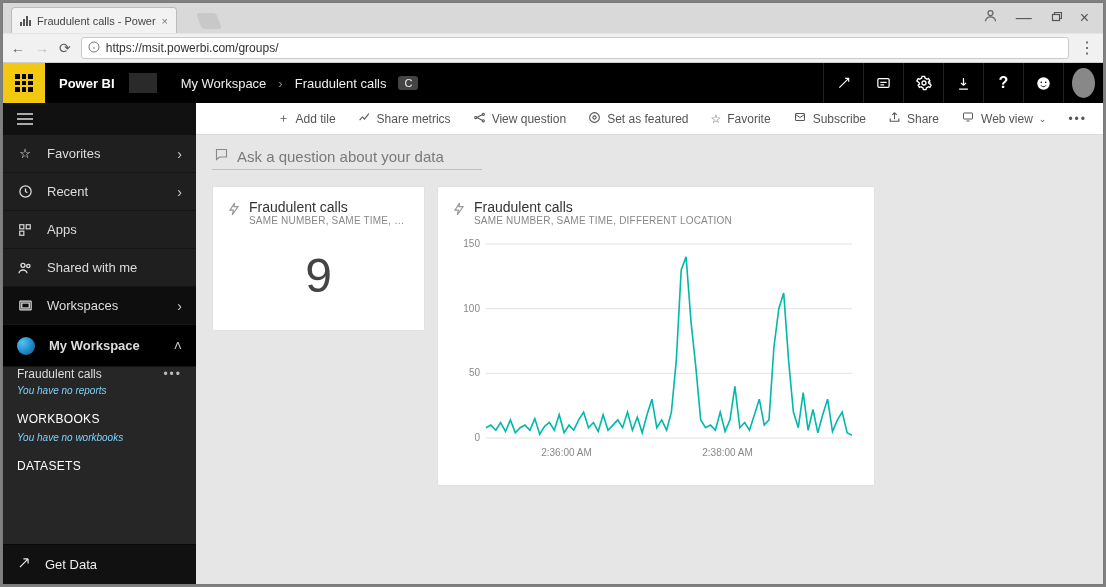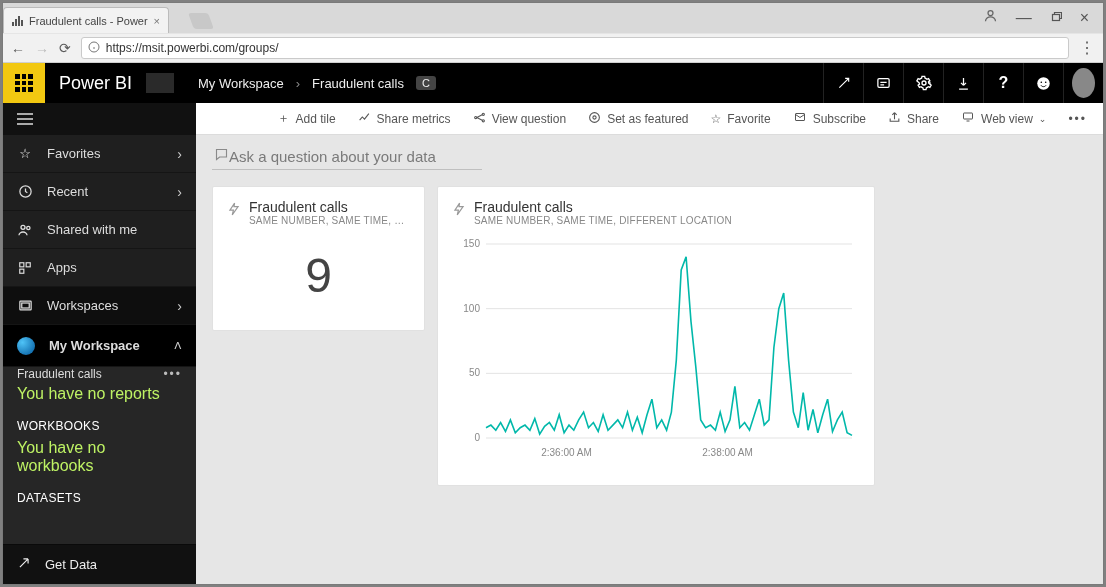--- a/index.html
+++ b/index.html
@@ -28,20 +28,21 @@
     width: 100%; height: 100%;
     display: flex; flex-direction: column;
     border: 1px solid #7A7A7A;
   }
   
   .chrome-tabstrip {
     height: 30px;
     background: #D9D9D9;
     display: flex;
     align-items: flex-end;
+    padding-left: 8px;
     gap: 16px;
   }
   .chrome-tab {
     height: 26px;
     background: #F2F2F2;
     border: 1px solid #BBB;
     border-bottom: none;
     border-radius: 4px 4px 0 0;
     display: flex; align-items: center;
     padding: 0 8px;
@@ -99,21 +100,21 @@
   }
   .waffle {
     width:42px; background:var(--yellow);
     display:flex;align-items:center;justify-content:center;
   }
   .waffle-grid {
     width:18px;height:18px;
     display:grid;grid-template-columns:repeat(3,1fr);grid-template-rows:repeat(3,1fr);gap:2px;
   }
   .waffle-grid div{background:#000;}
-  .brand { display:flex;align-items:center;padding:12px 14px;font-size:18px;font-weight:400;}
+  .brand { display:flex;align-items:center;padding:12px 14px;font-size:13px;font-weight:700;}
   .tenant-pic { width:28px;height:20px;background:#2A2A2A;margin-right:12px;}
   .crumbs { display:flex;align-items:center;font-size:13px;gap:12px;color:#eee;flex:1;}
   .crumbs .sep{color:#888;}
   .badge { background:#444;border-radius:3px;padding:1px 6px;font-size:11px;}
   .pbi-top-actions{display:flex;align-items:stretch;}
   .pbi-top-actions .tbtn{
     width:40px;display:flex;align-items:center;justify-content:center;
     border-left:1px solid #222;color:#fff;
   }
   .avatar{width:30px;height:30px;border-radius:50%;background:#888;margin:5px 8px;}
@@ -144,40 +145,40 @@
     color:#ccc;
     letter-spacing:.3px;
   }
   .sb-sub .hl{color:#fff;font-size:12px;}
   .sb-subline{
     padding:0 14px 4px;
     font-size:12px; color:#ddd;
     display:flex;align-items:center;
   }
   .sb-subline .dots{margin-left:auto;color:#bbb;letter-spacing:2px;}
-  .sb-muted{ color:#bef264;font-size:16px;padding:0 14px 2px;}
+  .sb-muted{ font-style:italic;color:#7dd3fc;font-size:10px;padding:0 14px 2px;}
   .sb-footer{
     margin-top:auto;height:40px;border-top:1px solid #0A0A0A;
     background:#111;display:flex;align-items:center;padding:0 14px;gap:14px;
     font-size:13px;color:#eee;
   }
   
   .workspace{ flex:1; display:flex;flex-direction:column;background:var(--canvas-bg);}
   .ws-toolbar{
     height:32px;background:#fff;border-bottom:1px solid #DCDCDC;
     display:flex;align-items:center;justify-content:flex-end;
     gap:22px;padding:0 16px;
     color:#555;font-size:12px;
   }
   .ws-toolbar .titem{display:flex;align-items:center;gap:6px;cursor:pointer;}
   .ws-qna{
     padding:10px 16px 8px;
   }
   .qna-box{
-    display:inline-flex;align-items:center;
+    display:inline-flex;align-items:center;gap:8px;
     border-bottom:1px solid #BFBFBF;padding:2px 2px 4px;
     color:#7A7A7A;font-size:15px;width:270px;
   }
   .tiles{ padding:8px 16px; display:flex; gap:12px; align-items:flex-start;}
   .tile{
     background:#fff;border:1px solid #E1E1E1;border-radius:2px;
     padding:12px 14px;
   }
   .tile-small{ width:213px;height:145px;}
   .tile-big{ width:438px;height:300px;}
@@ -323,37 +324,37 @@
               <svg width="15" height="15" viewBox="0 0 24 24" fill="none" stroke="#ddd" stroke-width="2">
                 <circle cx="12" cy="12" r="9"></circle>
                 <path d="M12 7v5l3 2"></path>
               </svg>
             </span>
           <span>Recent</span>
           <span class="chev">›</span>
         </div>
         <div class="sb-item">
           <span class="sicon">
+              <svg width="14" height="14" viewBox="0 0 24 24" fill="none" stroke="#ddd" stroke-width="2">
+                <rect x="3" y="3" width="7" height="7"></rect>
+                <rect x="14" y="3" width="7" height="7"></rect>
+                <rect x="3" y="14" width="7" height="7"></rect>
+              </svg>
+            </span>
+          <span>Apps</span>
+        </div>
+        <div class="sb-item">
+          <span class="sicon">
               <svg width="16" height="16" viewBox="0 0 24 24" fill="none" stroke="#ddd" stroke-width="2">
                 <circle cx="9" cy="8" r="3"></circle>
                 <circle cx="17" cy="9" r="2.5"></circle>
                 <path d="M3 20c0-3 3-5 6-5s6 2 6 5"></path>
               </svg>
             </span>
           <span>Shared with me</span>
-        </div>
-        <div class="sb-item">
-          <span class="sicon">
-              <svg width="14" height="14" viewBox="0 0 24 24" fill="none" stroke="#ddd" stroke-width="2">
-                <rect x="3" y="3" width="7" height="7"></rect>
-                <rect x="14" y="3" width="7" height="7"></rect>
-                <rect x="3" y="14" width="7" height="7"></rect>
-              </svg>
-            </span>
-          <span>Apps</span>
         </div>
         <div class="sb-item dimhead">
           <span class="sicon">
               <svg width="15" height="15" viewBox="0 0 24 24" fill="none" stroke="#ddd" stroke-width="2">
                 <rect x="3" y="5" width="18" height="14" rx="1"></rect>
                 <rect x="6" y="8" width="12" height="8"></rect>
               </svg>
             </span>
           <span>Workspaces</span>
           <span class="chev">›</span>

